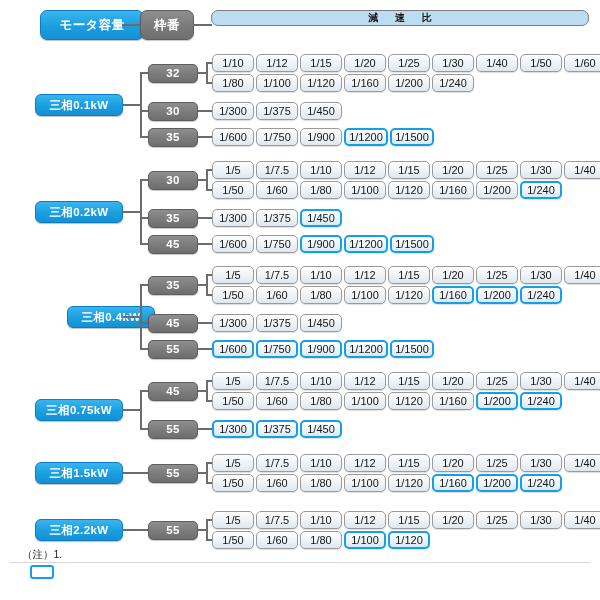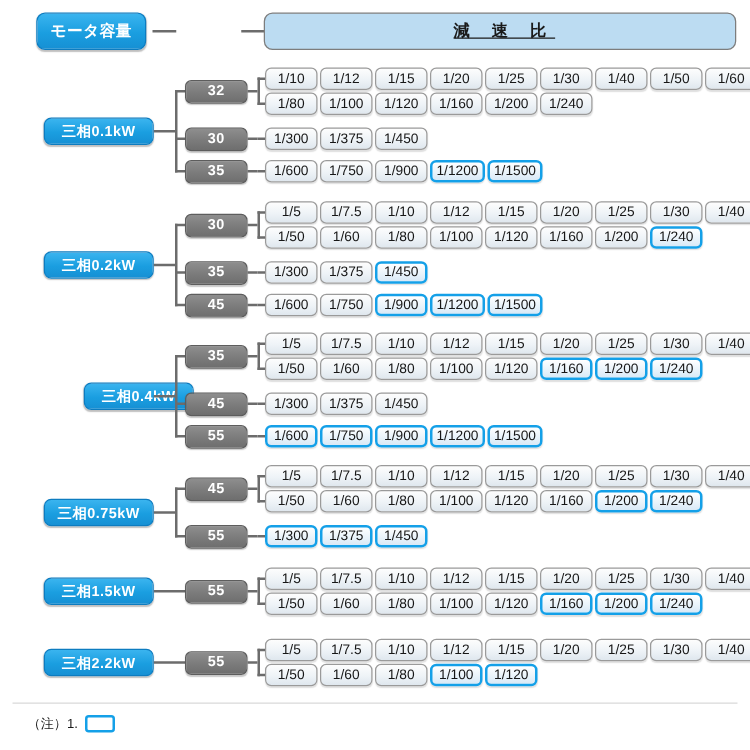--- a/index.html
+++ b/index.html
@@ -35,23 +35,23 @@
     border:1.3px solid #5d5d5d;
     color:#ffffff;
     box-shadow:0 1px 1px rgba(0,0,0,.22);
   }
   .pill-lblue{
     background:#bcdcf2;
     border:1.3px solid #7d7d7d;
     color:#1a1a1a;
   }
 
-  #hdr-motor{left:29px;top:0;width:88px;height:30px;font-size:12.5px;}
+  #hdr-motor{left:40px;top:0;width:104px;height:30px;font-size:12.5px;}
   #hdr-frame{left:140px;top:0;width:54px;height:30px;font-size:12.5px;}
-  #hdr-ratio{left:211px;top:0;width:378px;height:30px;font-size:13px;letter-spacing:7px;text-indent:7px;text-decoration:underline;}
+  #hdr-ratio{left:211px;top:0;width:378px;height:16px;font-size:10px;letter-spacing:7px;text-indent:7px;}
 
   .hline{position:absolute;background:#6c6c6c;height:1.6px;}
   .vline{position:absolute;background:#6c6c6c;width:1.6px;}
 
   
   .group{position:absolute;left:0;width:600px;}
   .cap{
     position:absolute;left:35px;width:88px;height:22px;
     font-size:11.5px;border-radius:6px;
   }
@@ -74,40 +74,42 @@
     white-space:nowrap;
     box-shadow:0 1px 1px rgba(0,0,0,.13);
   }
   .chip.hl{
     border:2px solid #14a0e8;
     background:linear-gradient(180deg,#ffffff 0%,#eaf4fb 55%,#d9e9f6 100%);
   }
 
   
   #note{
-    position:absolute;left:22px;top:572px;
+    position:absolute;left:22px;top:548px;
     font-size:10.5px;color:#1a1a1a;
-    display:flex;align-items:flex-end;gap:3px;
+    display:flex;align-items:center;gap:3px;
     white-space:nowrap;
+    flex-direction:column;
   }
   #note-swatch{
     display:inline-block;width:20px;height:10px;
     border:2px solid #14a0e8;border-radius:3px;background:#ffffff;
     margin:0 3px;
   }
   #divider{position:absolute;left:10px;top:562px;width:580px;height:1px;background:#d9d9d9;}
 </style>
 </head>
 <body>
 
 <div id="page">
 
   <div class="hdr">
     <div class="pill pill-blue" id="hdr-motor">モータ容量</div>
     <div class="hline" style="left:122px;top:14px;width:19px;"></div>
+    <div class="pill pill-grey" id="hdr-frame">枠番</div>
     <div class="hline" style="left:193px;top:14px;width:19px;"></div>
     <div class="pill pill-lblue" id="hdr-ratio">減 速 比</div>
   </div>
 
   <div id="groups">
       <div class="group" style="top: 0px;">
         <div class="pill pill-blue cap" style="top: 94px;">三相0.1kW</div>
         <div class="hline" style="left: 123px; top: 104px; width: 17px;"></div>
         <div class="vline" style="left: 140px; top: 72px; height: 66px;"></div>
         <div class="hline" style="left: 140px; top: 72px; width: 8px;"></div>

